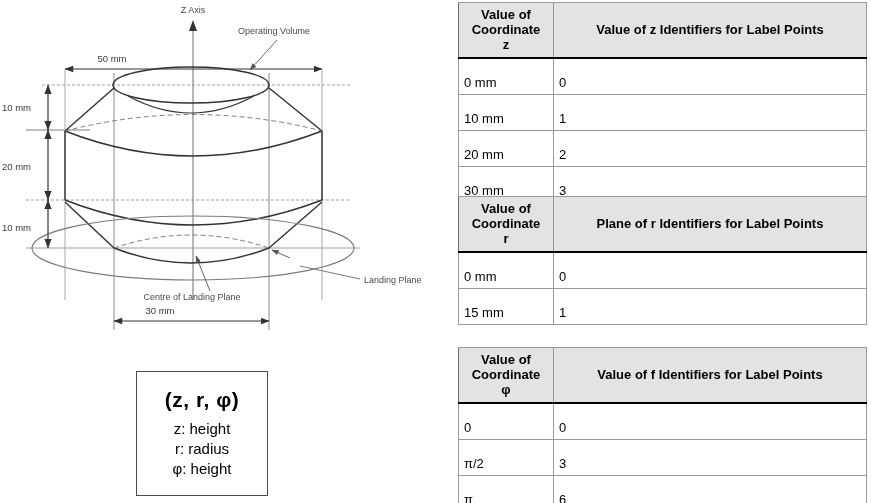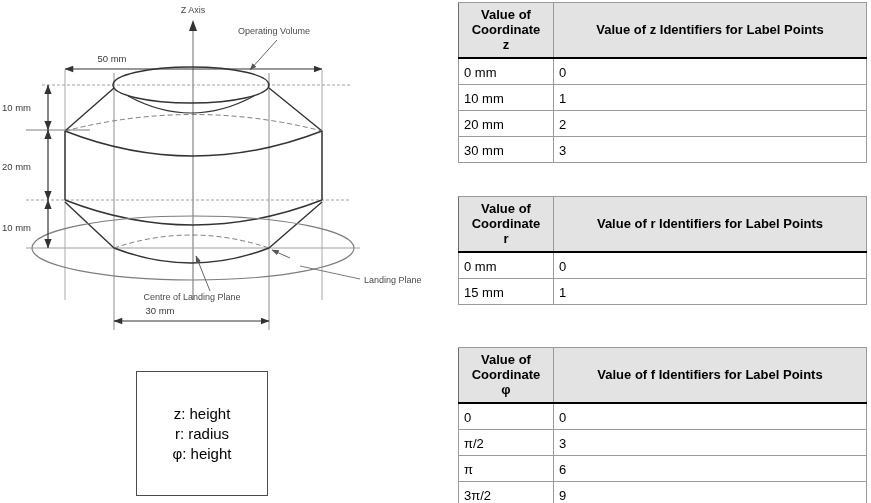--- a/index.html
+++ b/index.html
@@ -101,21 +101,21 @@
     padding: 4px 2px 5px 2px;
     border-bottom: 2px solid #000000;
   }
   .coord-table th.h-left {
     padding-left: 4px;
     padding-right: 4px;
   }
   .coord-table td {
     font-size: 13px;
     text-align: left;
-    padding: 5px 0 4px 5px;
+    padding: 15px 0 4px 5px;
     height: 16px;
   }
   .coord-table thead th:first-child { border-left: 1px solid #6d6d6d; }
   .coord-table { box-shadow: 0 0 0 0 transparent; }
 </style>
 </head>
 <body>
 
 <div id="figure-panel">
 
@@ -214,20 +214,21 @@
 
     <g>
       <text class="anno-text" x="192" y="300" text-anchor="middle">Centre of Landing Plane</text>
       <line x1="210" y1="291" x2="196" y2="256" stroke="#555555" stroke-width="0.9" marker-end="url(#arrThin)"></line>
       <line x1="290" y1="258" x2="272" y2="250" stroke="#555555" stroke-width="0.9" marker-end="url(#arrThin)"></line>
     </g>
 
   </svg>
 
   <div id="legend-box">
+    <div id="legend-title">(z, r, φ)</div>
     <div class="legend-line">z: height</div>
     <div class="legend-line">r: radius</div>
     <div class="legend-line">φ: height</div>
   </div>
 
 </div>
 
 <table class="coord-table" id="table-z">
   <colgroup>
       <col class="c1">
@@ -268,21 +269,21 @@
       <col class="c1">
       <col class="c2">
     </colgroup>
   <thead>
     <tr>
       <th>
         <span>Value of</span><br>
         <span>Coordinate</span><br>
         <span>r</span>
       </th>
-      <th class="h-left">Value of r Identifiers for Label Points</th>
+      <th class="h-left">Plane of r Identifiers for Label Points</th>
     </tr>
   </thead>
   <tbody>
     <tr>
       <td>0 mm</td>
       <td>0</td>
     </tr>
     <tr>
       <td>15 mm</td>
       <td>1</td>

